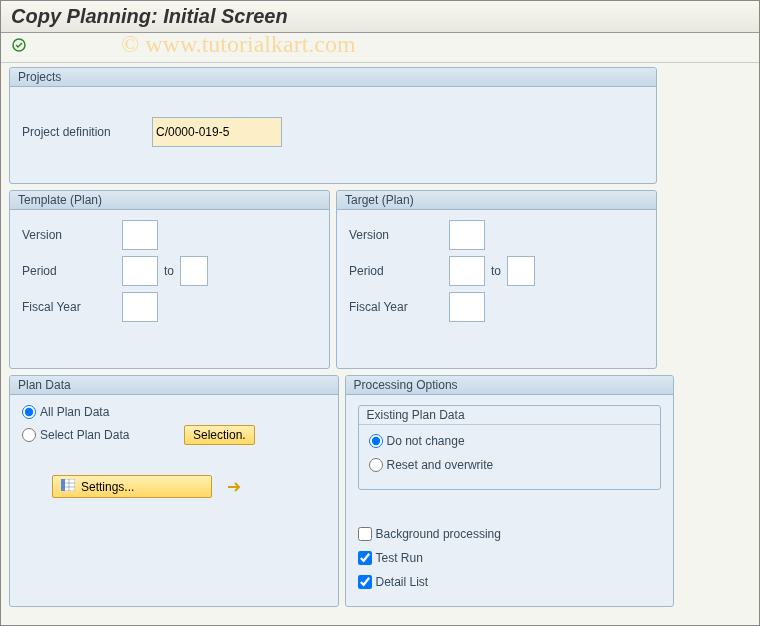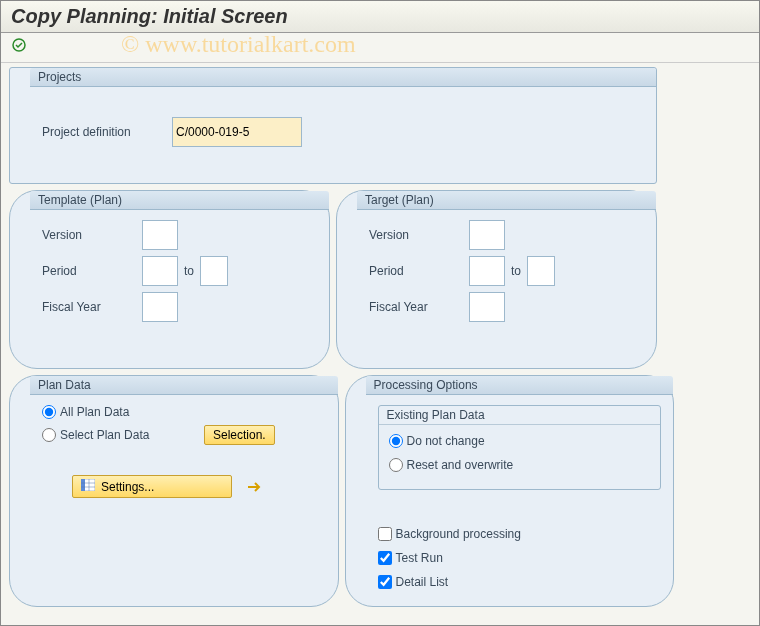--- a/index.html
+++ b/index.html
@@ -40,40 +40,38 @@
       padding: 4px 8px;
       display: flex;
       flex-direction: column;
       gap: 6px;
     }
     .groupbox {
       background: #e8eff6;
       border: 1px solid #9db8cc;
       border-radius: 3px;
       position: relative;
-      padding-left: 20px;
     }
     .groupbox-header {
       background: linear-gradient(to bottom, #dce8f2, #c8d8e6);
       border-bottom: 1px solid #9db8cc;
       padding: 2px 8px;
       font-size: 12px;
       color: #3a4a5a;
       border-radius: 3px 3px 0 0;
     }
     .groupbox-body {
       padding: 10px 12px;
     }
     .row2 {
       display: flex;
       gap: 6px;
     }
     .row2 > .groupbox {
       flex: 1;
-      border-radius: 28px;
     }
     .projects-body {
       padding: 30px 12px 30px 12px;
     }
     .field-row {
       display: flex;
       align-items: center;
       margin-bottom: 6px;
       min-height: 22px;
     }

